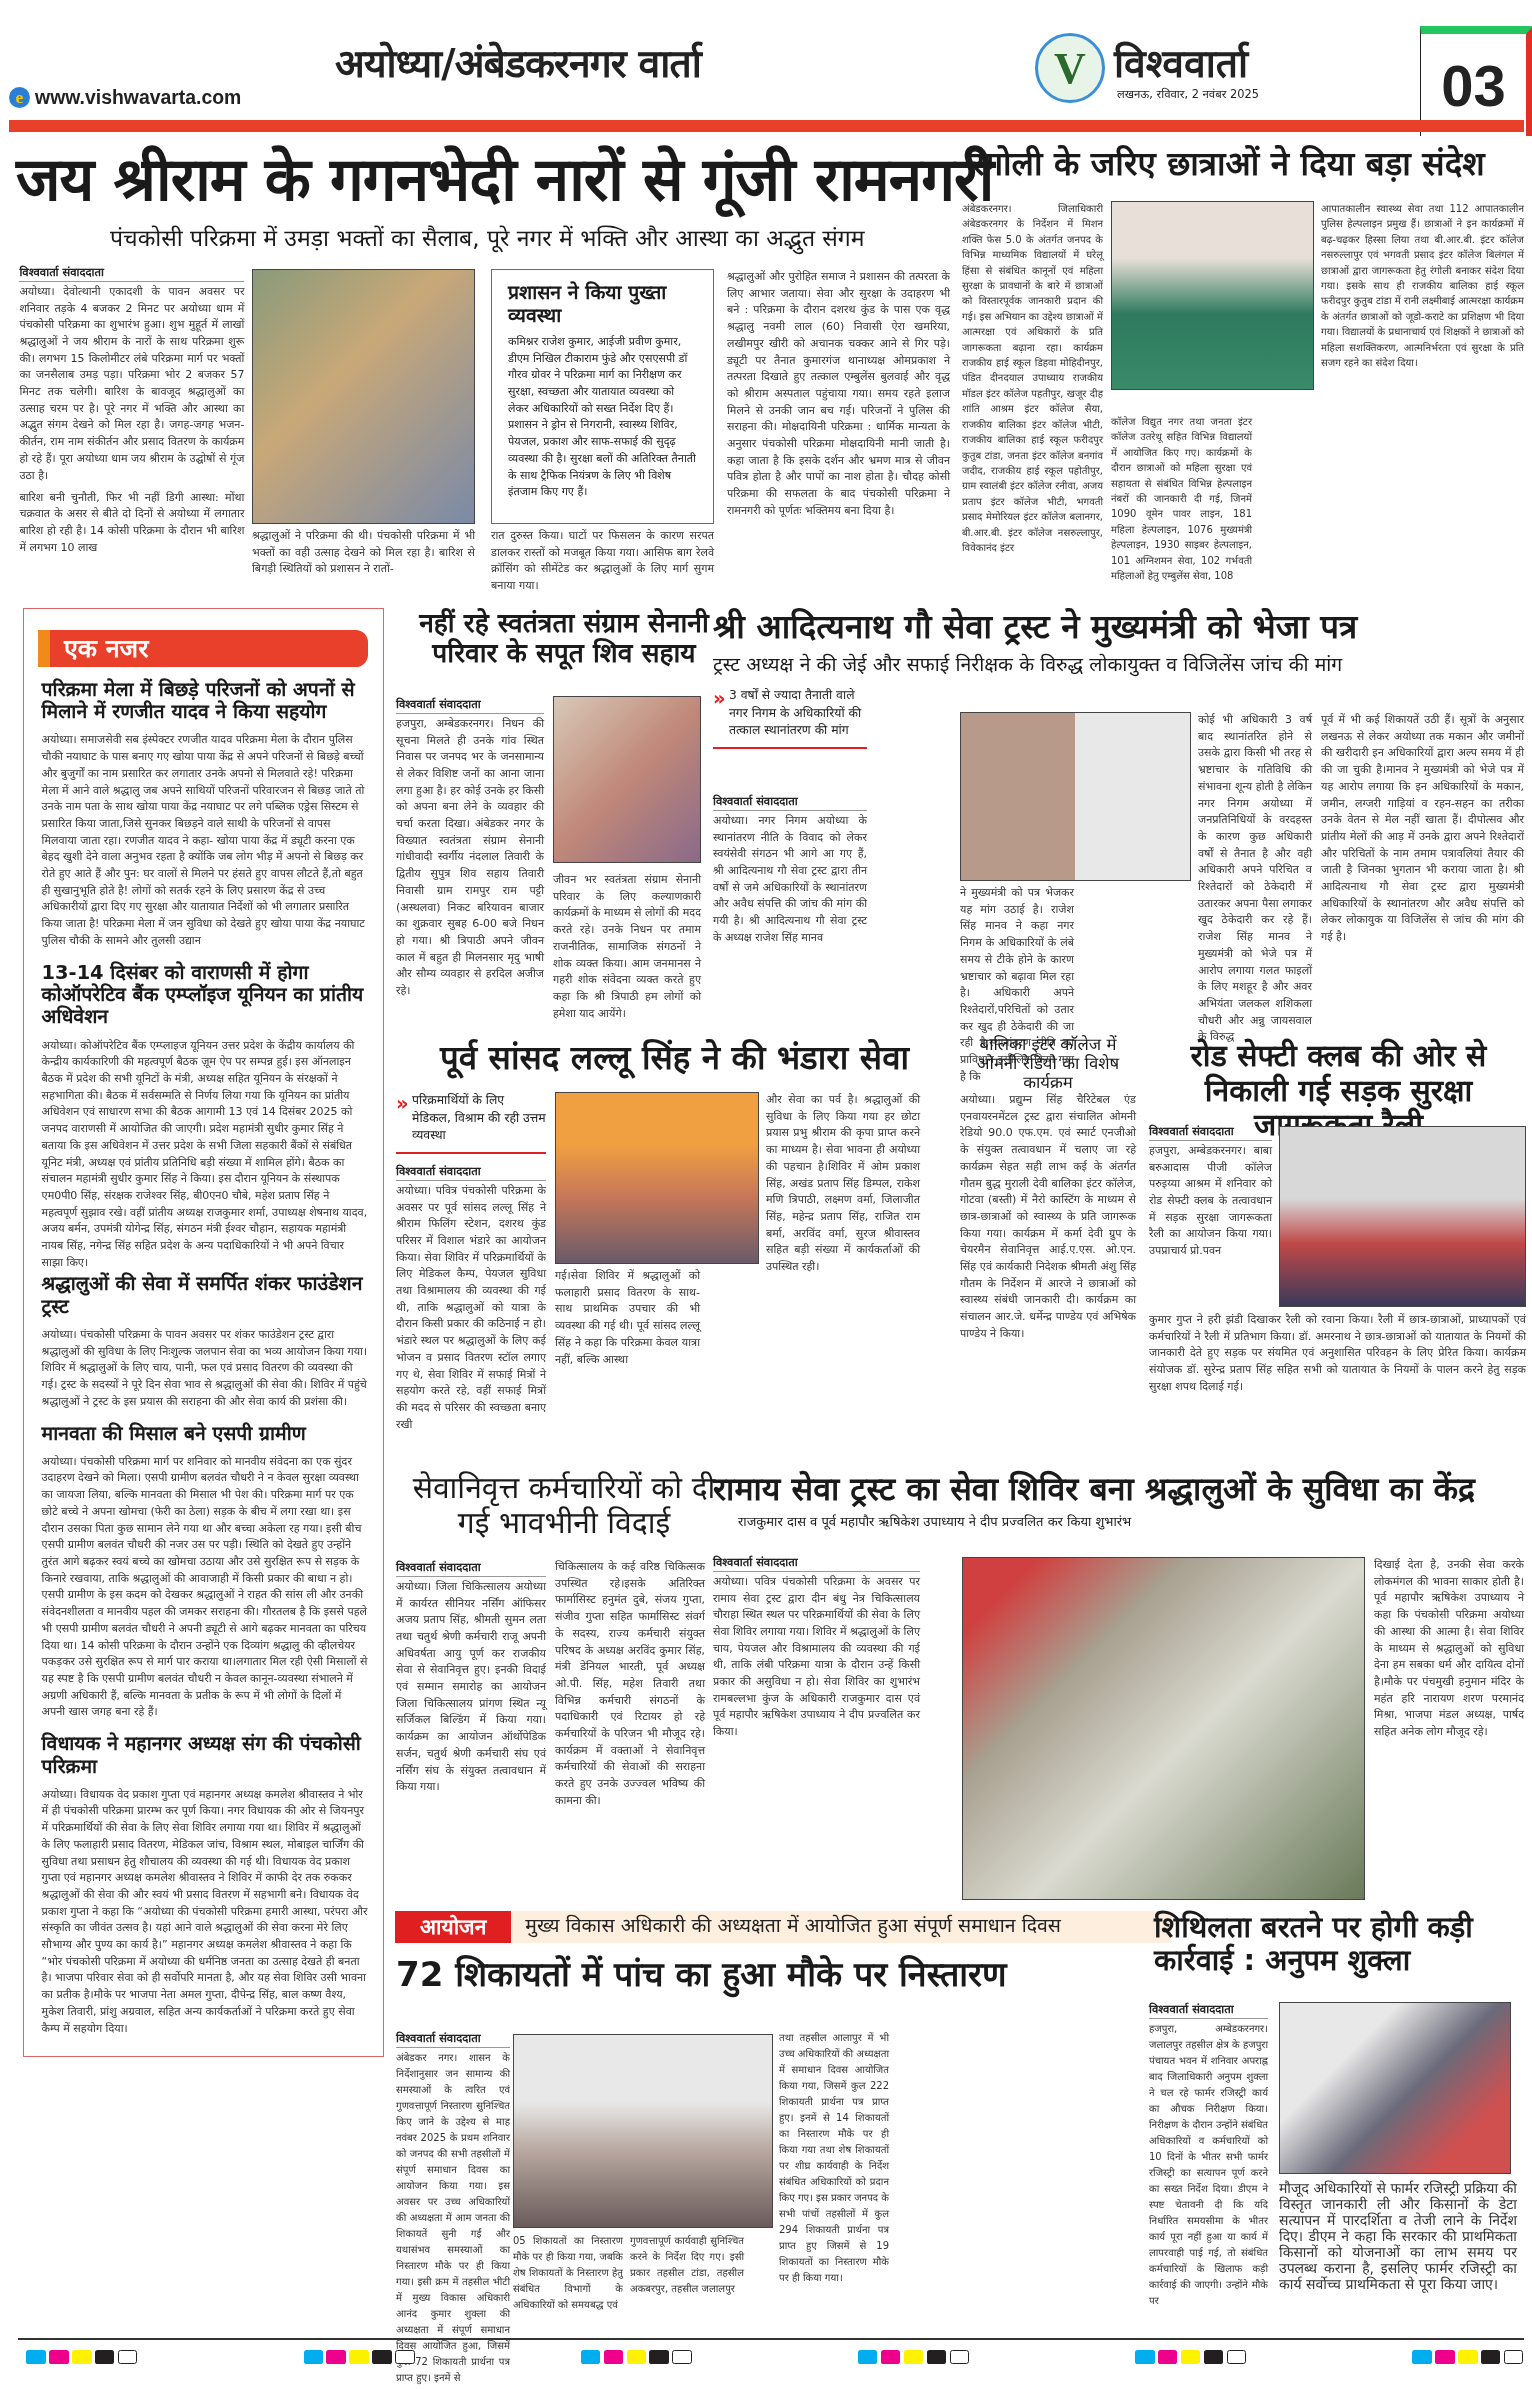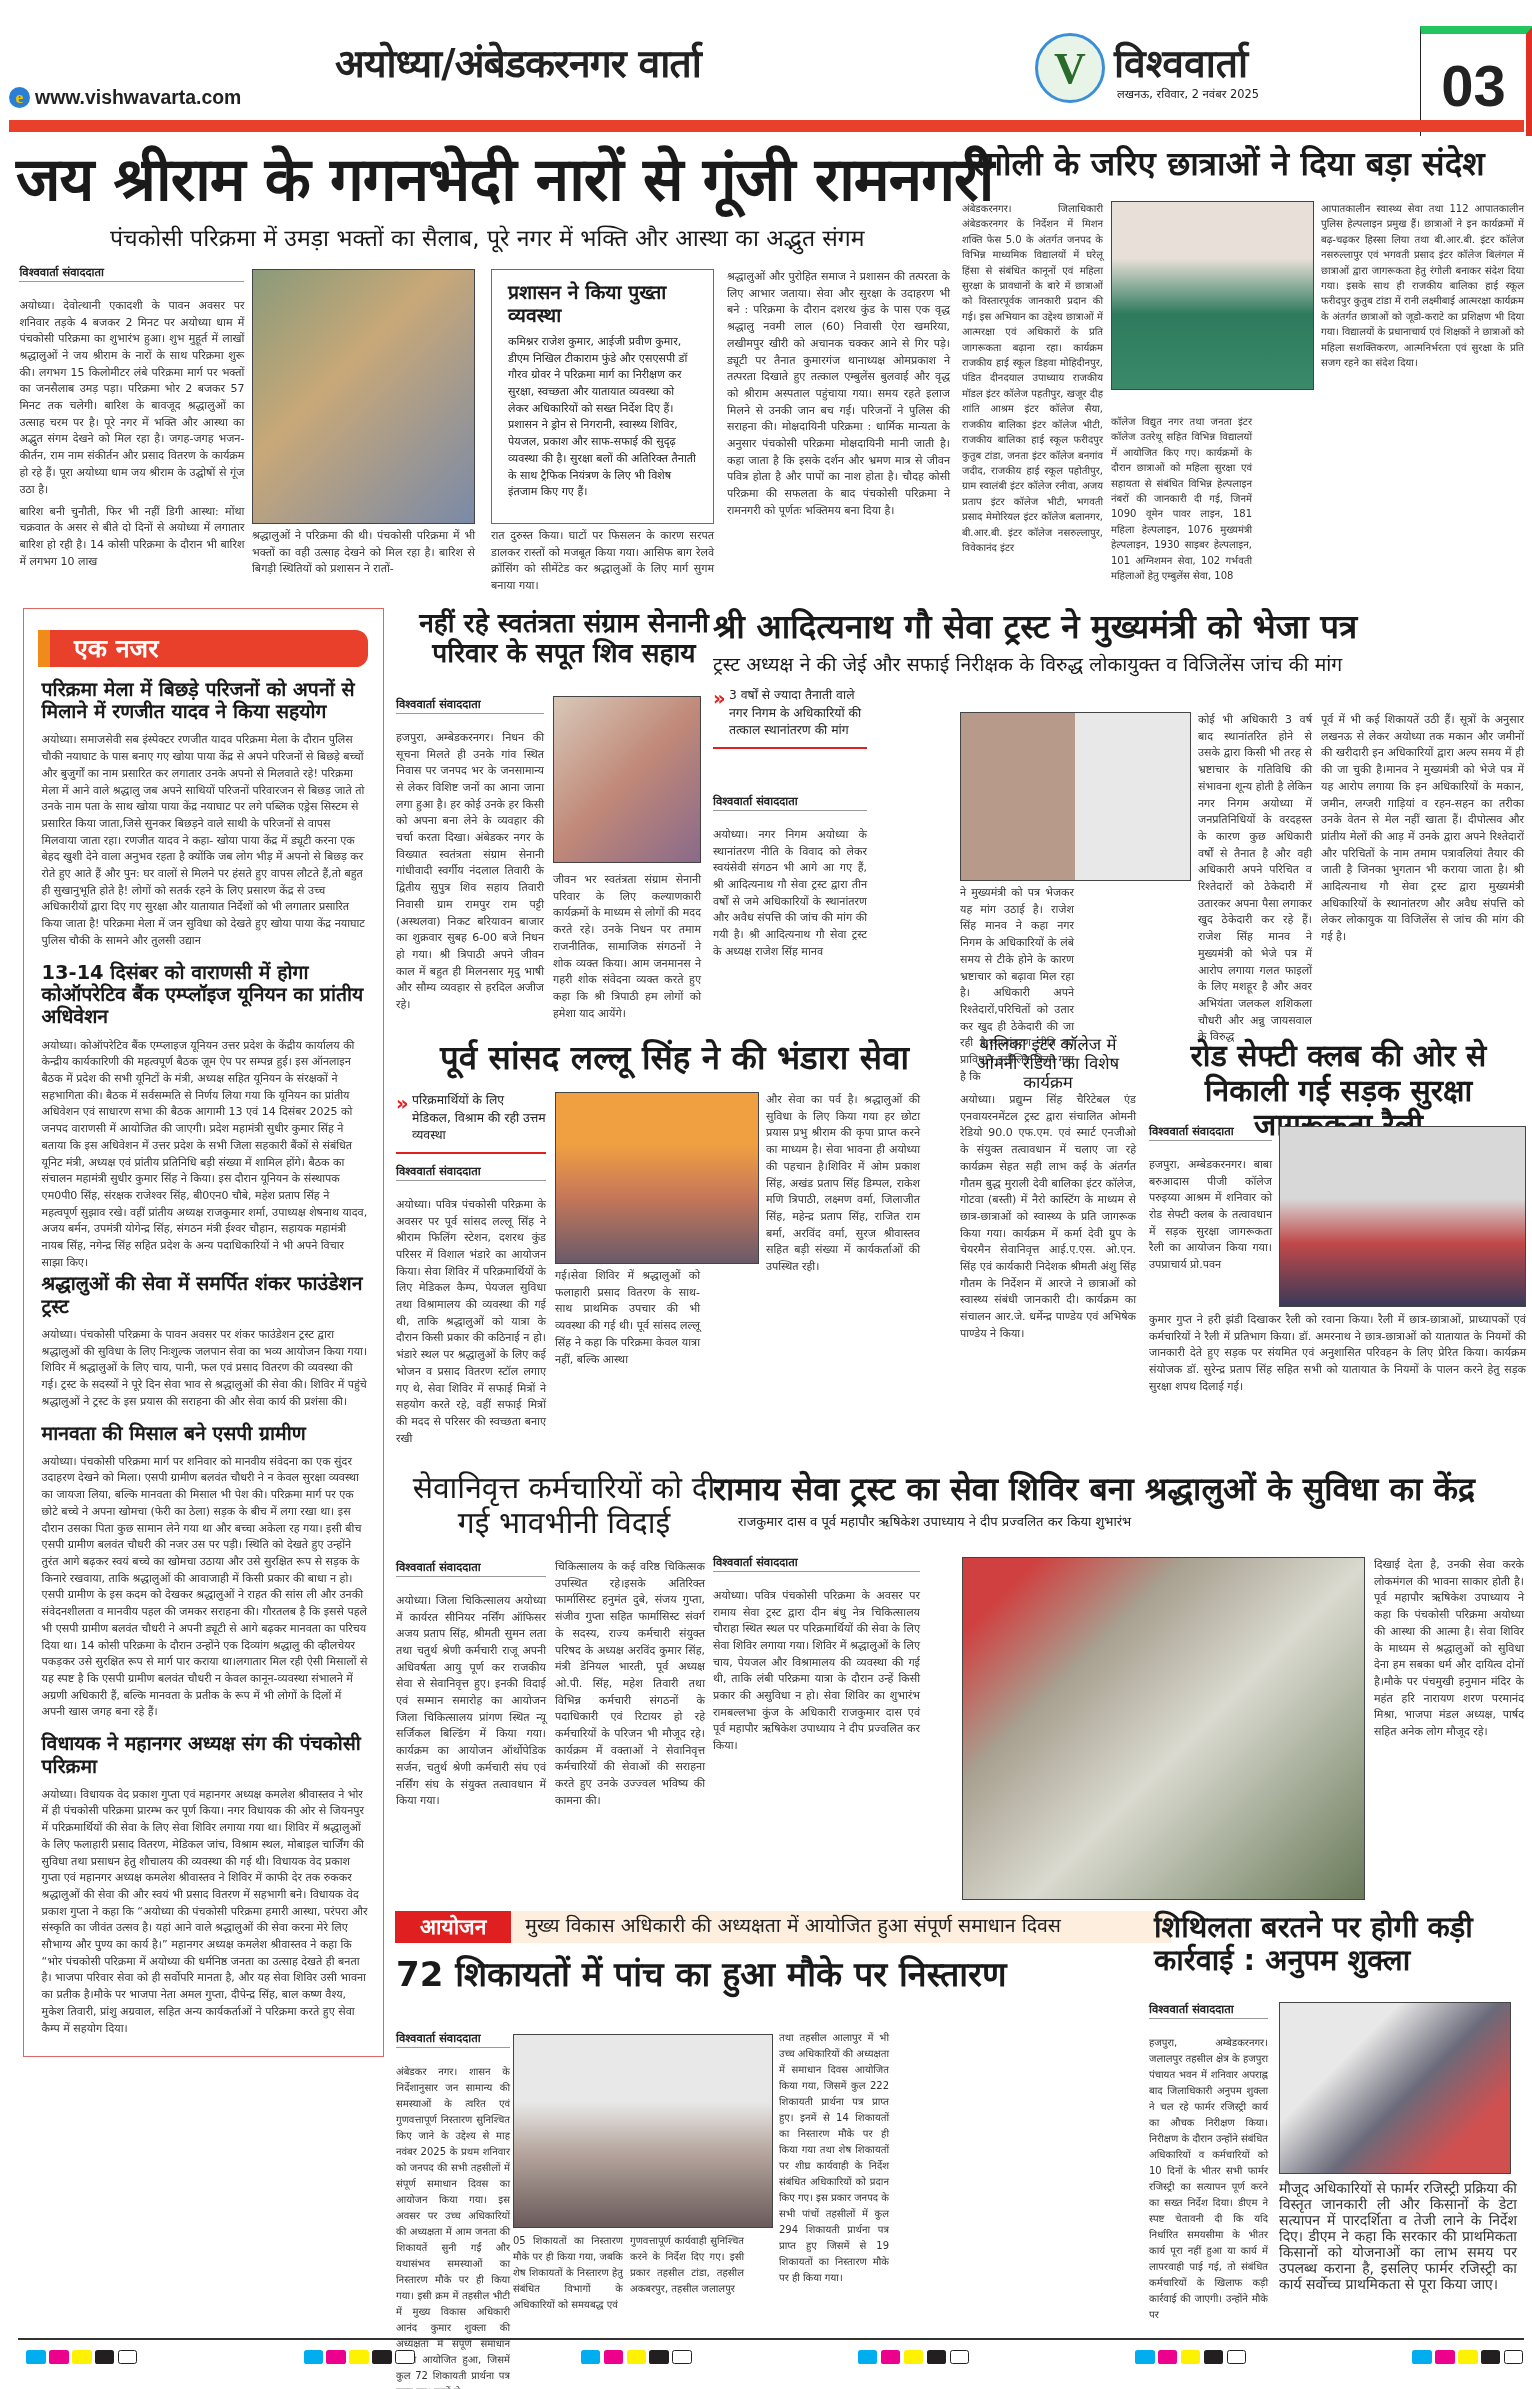--- a/index.html
+++ b/index.html
@@ -8,25 +8,25 @@
 .mast-site{left:8.8px;top:86px;font-size:19.4px;font-family:"Liberation Sans",sans-serif;font-weight:bold;color:#222;display:flex;align-items:center;gap:5.3px}
 .e-icon{width:21px;height:21px;border-radius:50%;background:#2a7fd4;color:#f6c400;font-weight:bold;font-size:17.6px;display:flex;align-items:center;justify-content:center;font-family:"Liberation Serif",serif}
 .mast-section{left:335px;top:35px;font-size:39px;font-weight:bold;letter-spacing:-0.9px}
 .logo{left:1035px;top:33px;width:70px;height:70px;border-radius:50%;border:3.5px solid #3a8fd8;background:#e8f4e8;display:flex;align-items:center;justify-content:center;font-size:44px;font-weight:bold;color:#2a6a2a;font-family:"Liberation Serif",serif}
 .brand{left:1114px;top:35px;font-size:39px;font-weight:bold}
 .brand-date{left:1117px;top:86px;font-size:11.4px}
 .pageno{left:1420px;top:26.4px;width:113px;height:110px;border-top:8px solid #22c55e;border-right:7px solid #e03024;border-left:1.8px solid #222;display:flex;align-items:center;justify-content:center;font-size:58px;font-family:"Liberation Sans",sans-serif;font-weight:bold}
 .redbar{left:8.8px;top:120px;width:1515px;height:12.3px;background:#e8402a}
 h1,h2,h3{font-weight:bold;line-height:1.15;color:#1a1a1a}
 .col{font-size:11px;line-height:16.7px;text-align:justify;color:#333}
-.byline{font-size:11.4px;font-weight:bold;border-bottom:1.8px solid #999;padding-bottom:1.8px;margin-bottom:16px}
+.byline{font-size:11.4px;font-weight:bold;border-bottom:1.8px solid #999;padding-bottom:1.8px;margin-bottom:2px}
 .photo{background:linear-gradient(135deg,#8a9a7a,#c8a878 40%,#7a8aa8);border:0.9px solid #444}
 .box-red{border:1.8px solid #d04040;padding:12.3px 16px}
 .ek-nazar{left:23px;top:608px;width:361px;height:1449px;border:1.8px solid #d66}
-.ek-tag{position:absolute;left:14px;top:21px;width:330px;height:37px;background:#e8402a;border-left:12.3px solid #f08a1a;border-radius:0 12.3px 12.3px 0;color:#fff;font-size:25px;font-weight:bold;padding-left:24px;line-height:37px}
+.ek-tag{position:absolute;left:14px;top:21px;width:330px;height:37px;background:#e8402a;border-left:12.3px solid #f08a1a;border-radius:0 12.3px 12.3px 0;color:#fff;font-size:25px;font-weight:bold;padding-left:14px;line-height:37px}
 .ek-item h3{font-size:19.4px;margin-bottom:8.8px}
 .ek-item p{font-size:11px;line-height:16.7px;color:#333}
 .aayojan{left:395px;top:1911px;width:776px;height:32px;background:#fdeedd;display:flex;align-items:flex-start}
 .aayojan-tag{background:#e02020;color:#fff;font-size:21px;font-weight:bold;padding:0 25px;height:32px;line-height:32px}
 .aayojan-text{font-size:19.4px;padding-left:14px;color:#222}
 .arrow{color:#e02020;font-weight:bold;font-size:19.4px}
 .redline{height:2.6px;background:#e02020}
 .reg{display:flex;gap:3.5px;align-items:center}
 .reg span{width:19.4px;height:14px;border-radius:2.6px;display:inline-block}
 .c{background:#00aeef}.m{background:#ec008c}.y{background:#fff200}.k{background:#231f20}

